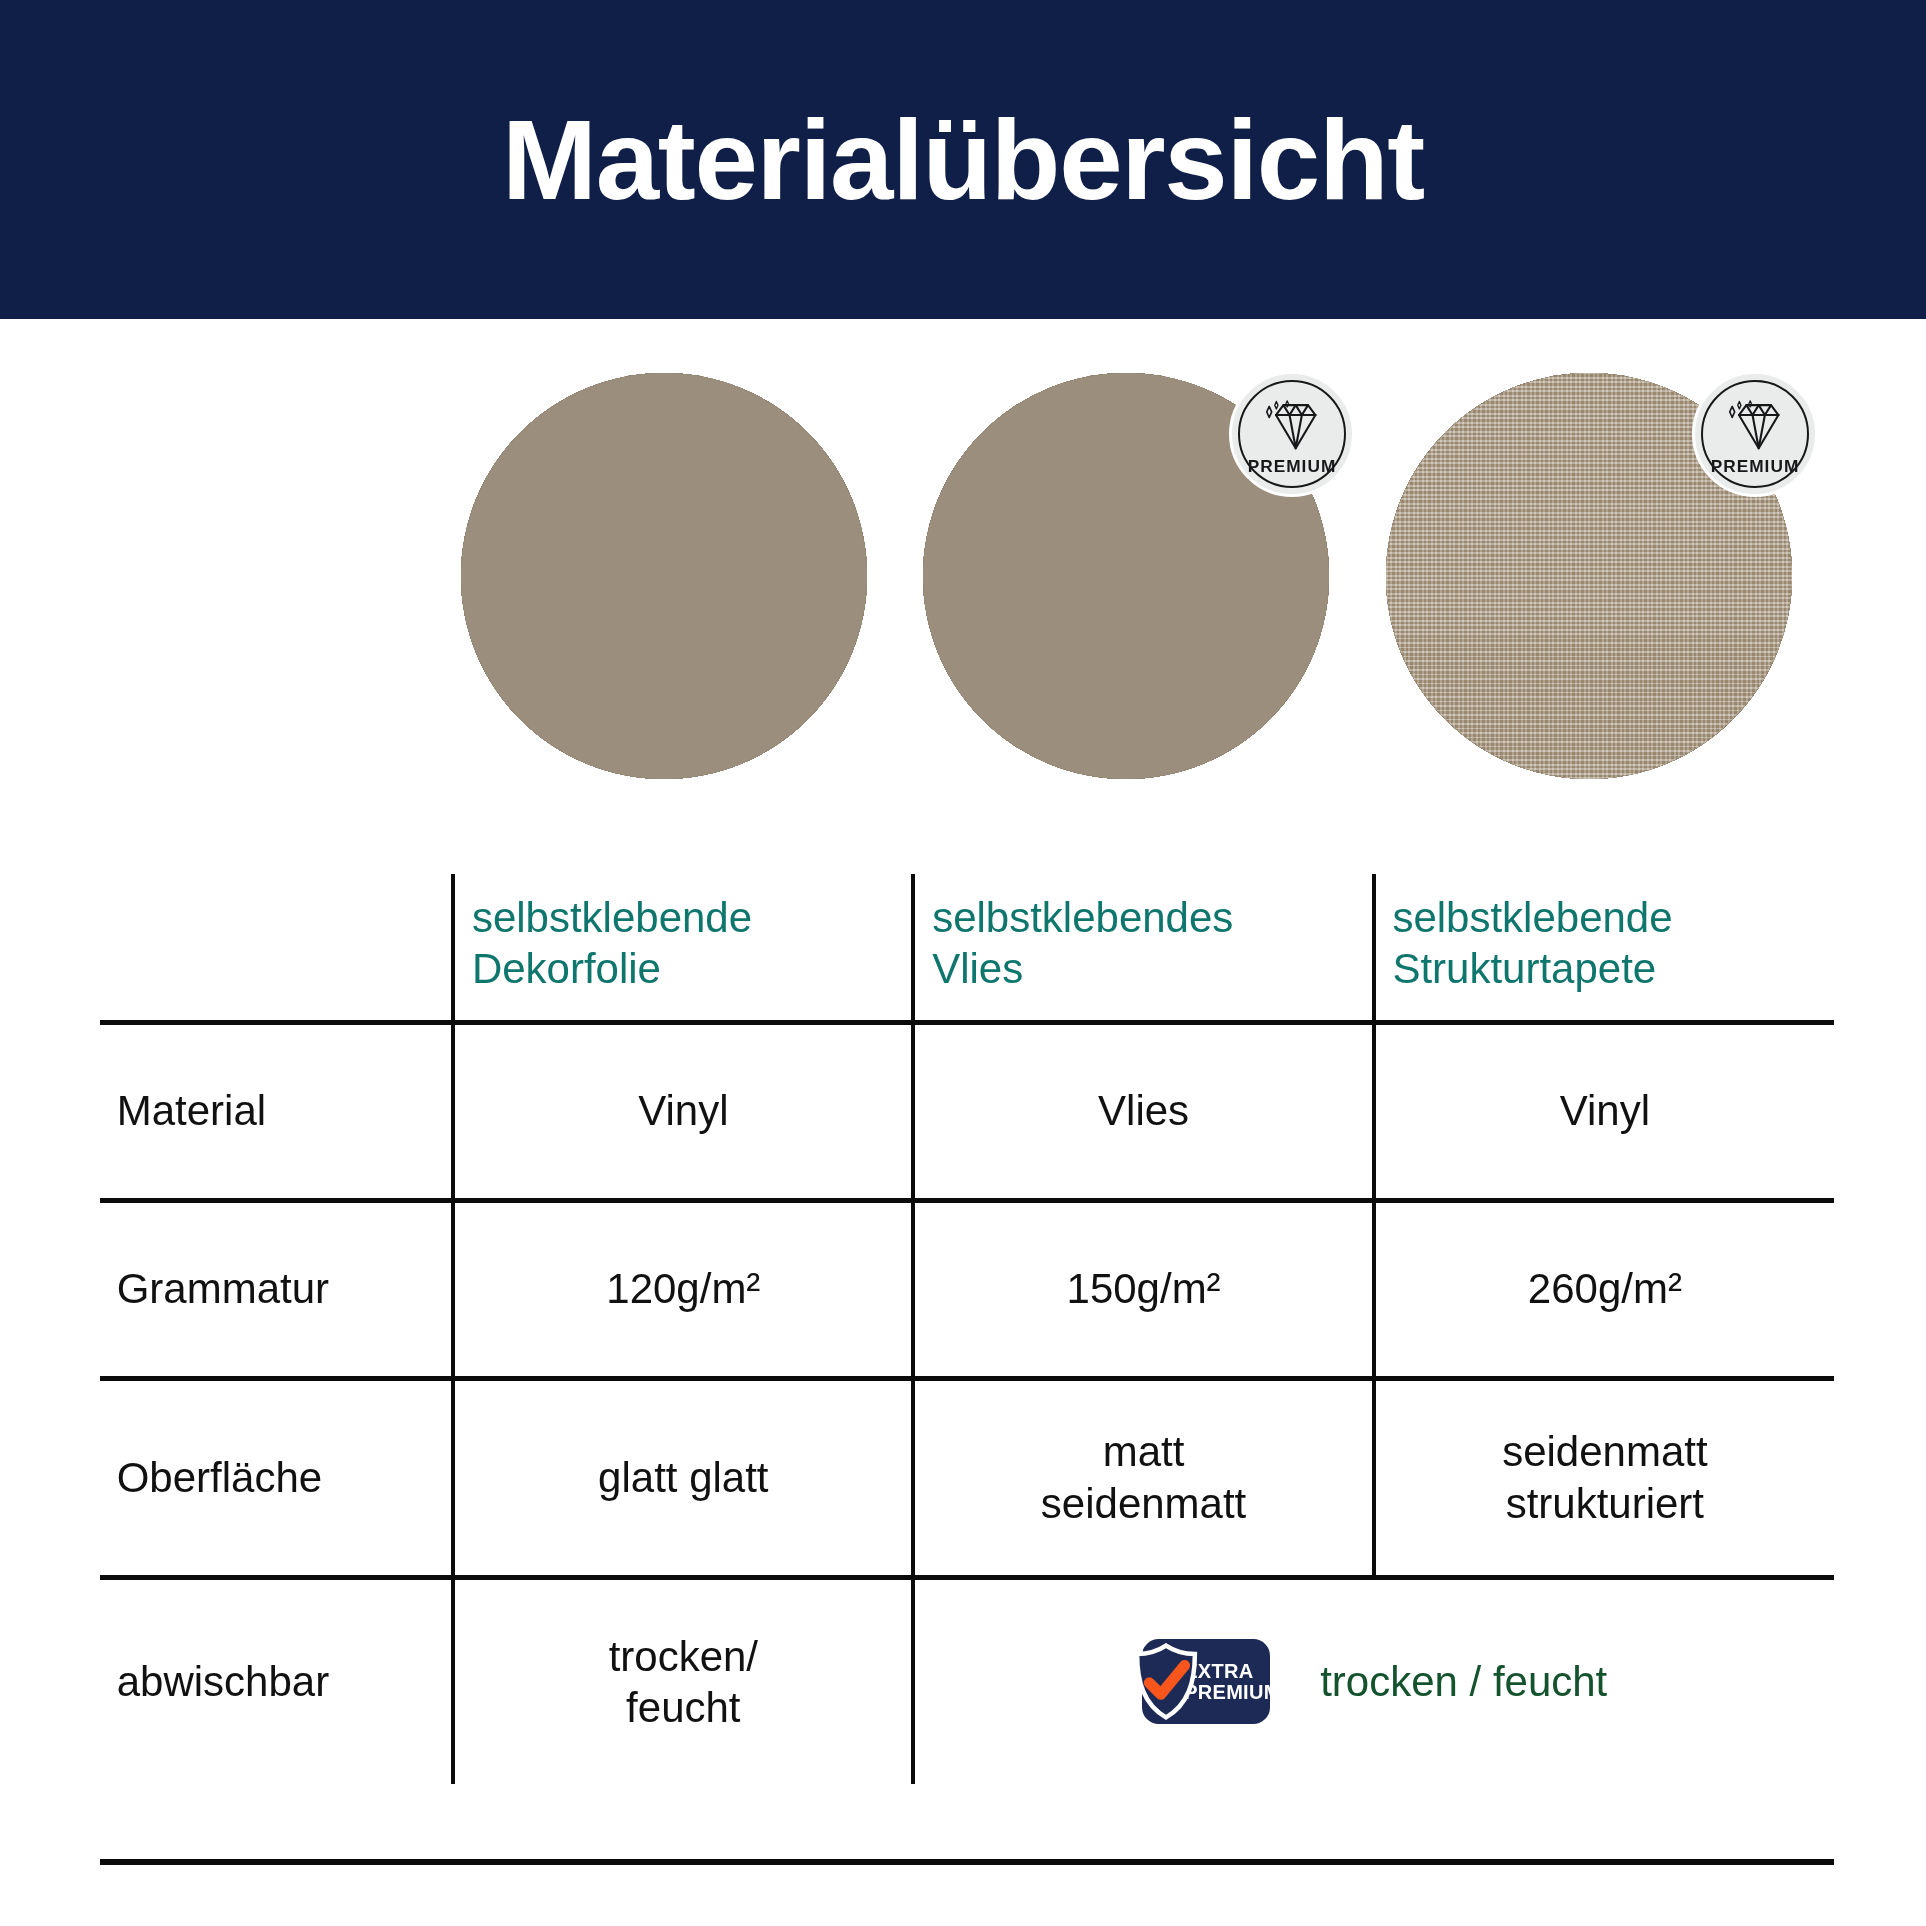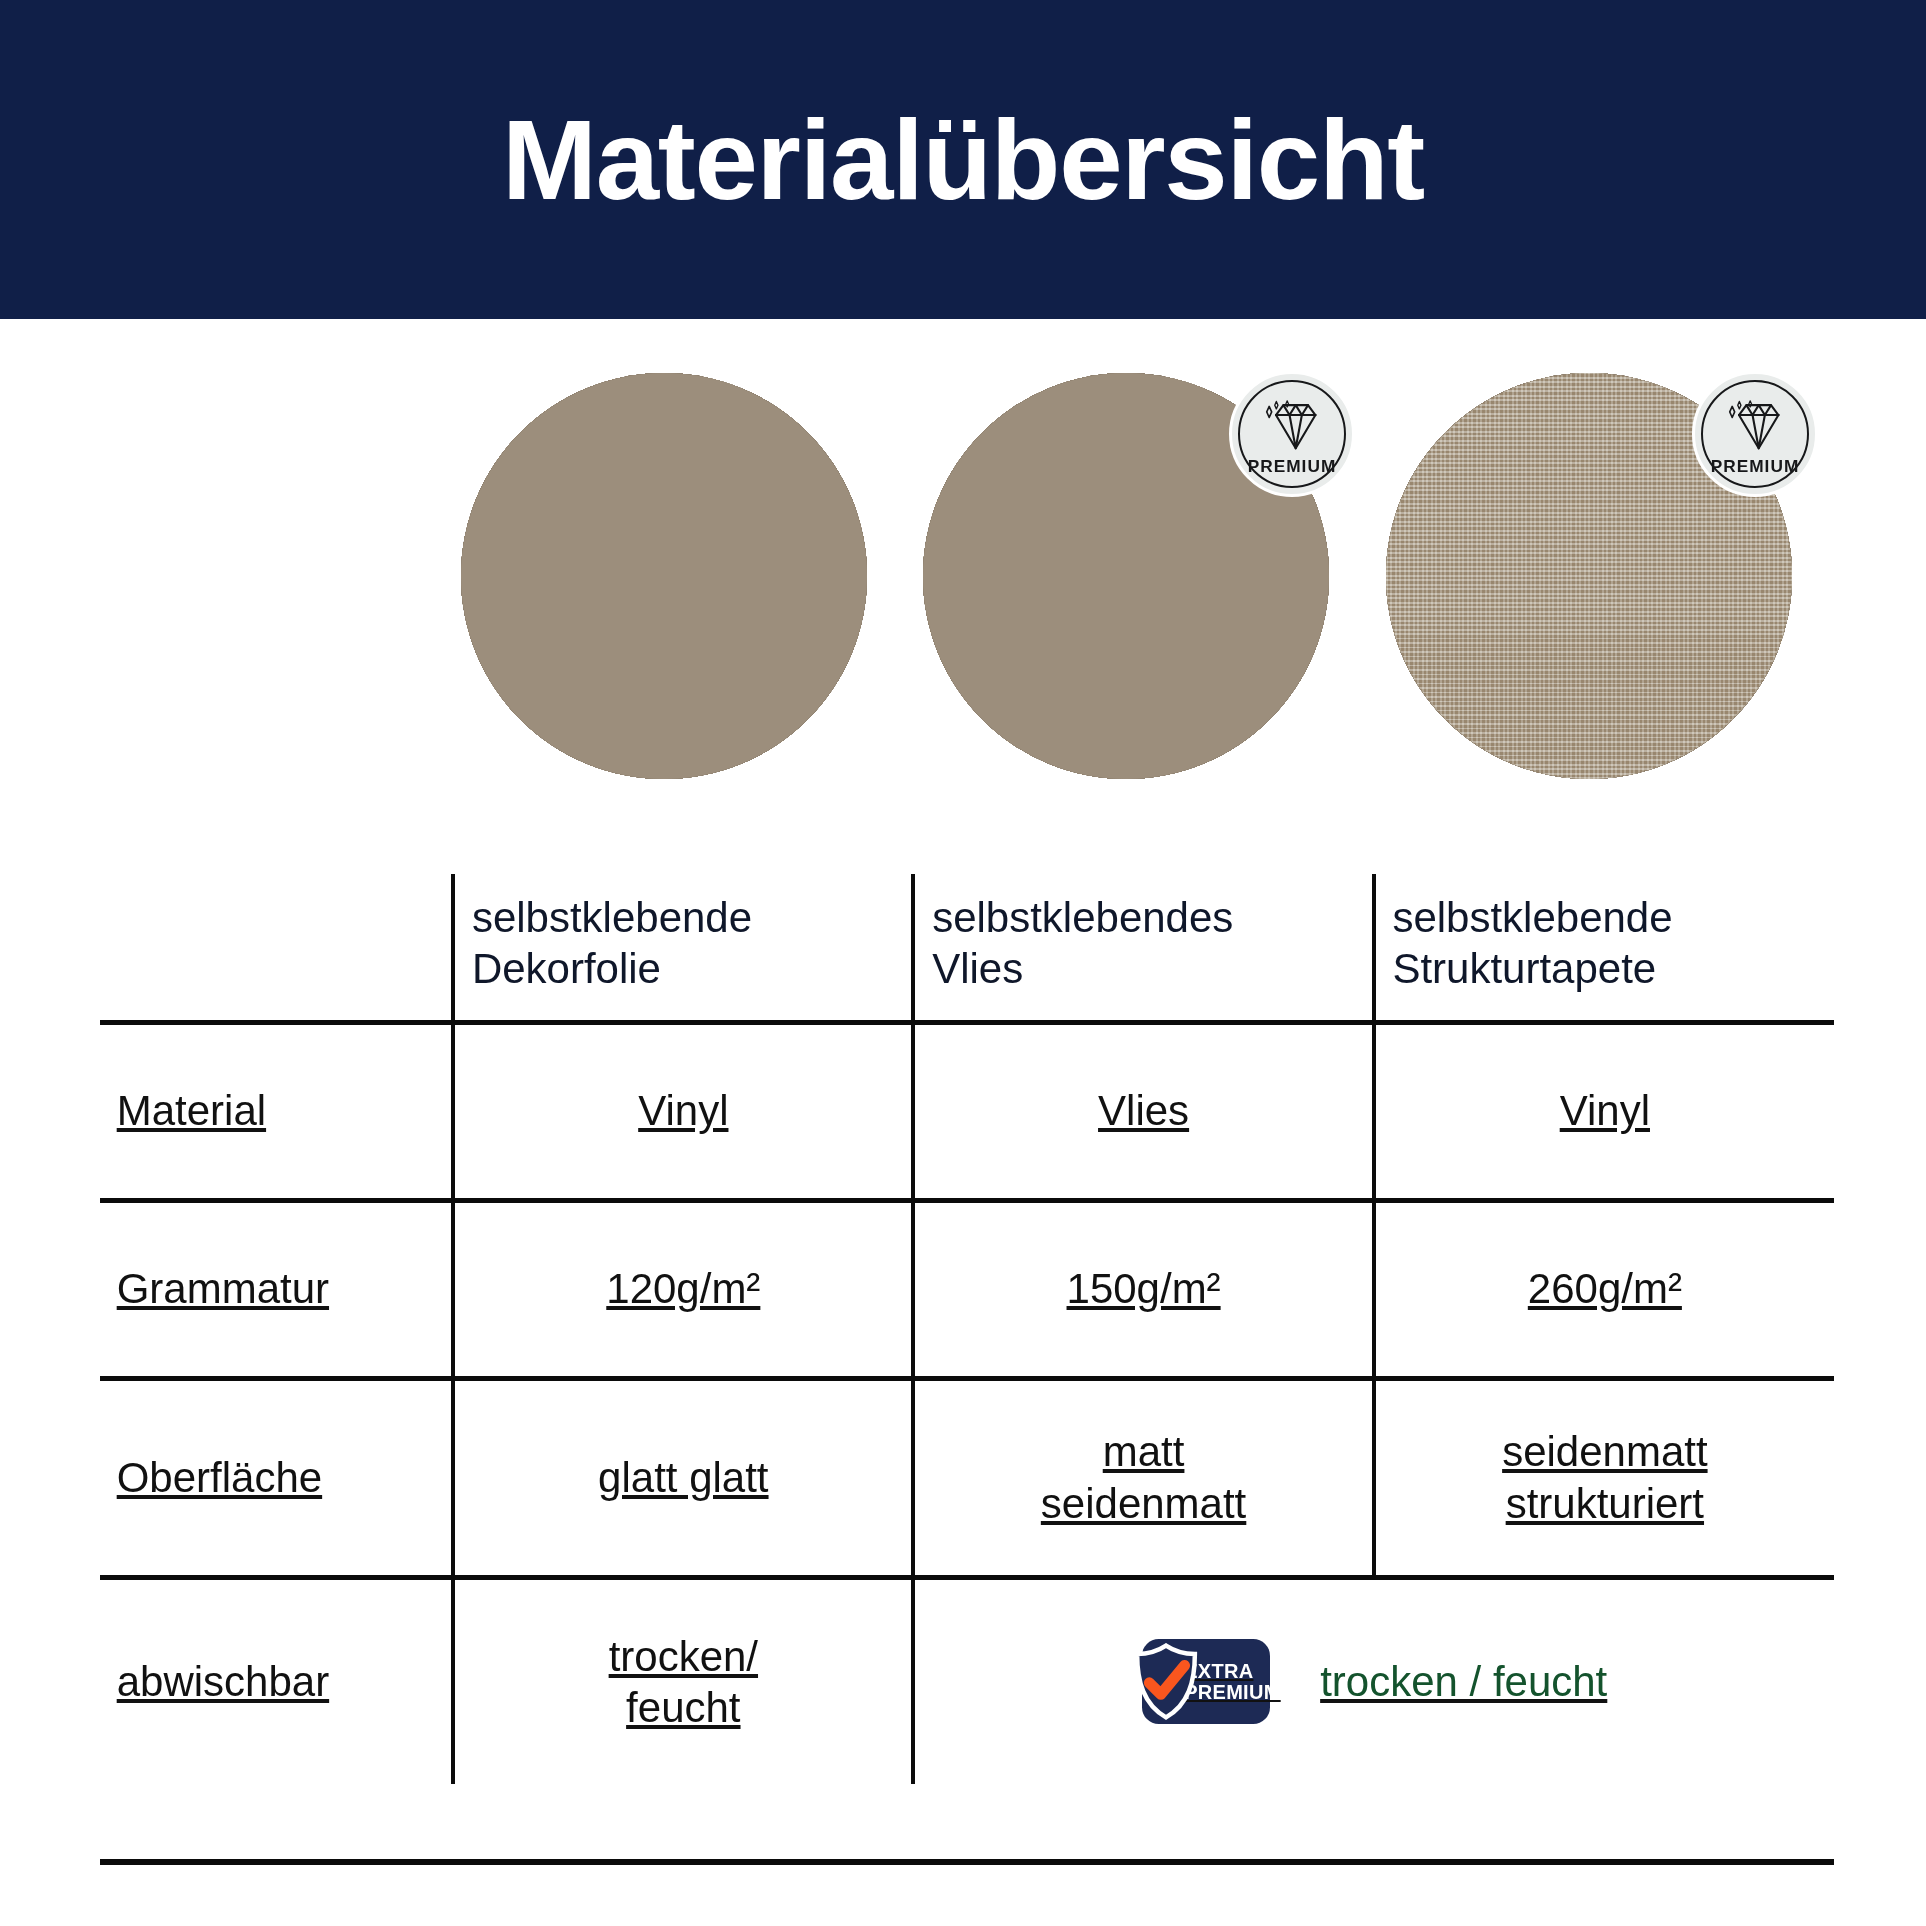--- a/index.html
+++ b/index.html
@@ -109,29 +109,29 @@
   .c3 .premium-badge { left:306px; top:-2.6px; }
 
   
   .table { position:absolute; left:100px; top:874px; width:1734px; }
   table { width:1734px; border-collapse:collapse; table-layout:fixed; }
   col.c-label { width:353px; }
   col.c-col   { width:460px; }
 
   td, th { vertical-align:middle; padding:0; }
   .hrow th {
-    font-weight:normal; font-size:42px; color:#0f172a; text-align:left;
+    font-weight:normal; font-size:42px; color:#0f766e; text-align:left;
     padding:11.6px 16.7px 19px 16.7px; line-height:1.22; height:148px;
   }
   .hrow .lbl { border:none; }
   .hrow th.cell { border-left:4.5px solid #0b0b0b; }
 
   .brow td {
     font-size:42px; color:#111; text-align:center; line-height:1.22;
-    border-top:5.8px solid #0b0b0b; height:178px; padding:6.4px 11.6px;text-decoration:underline;
+    border-top:5.8px solid #0b0b0b; height:178px; padding:6.4px 11.6px;
   }
   .brow td.lbl { text-align:left; padding-left:16.7px; }
   .brow td.cell { border-left:4.5px solid #0b0b0b; }
   .brow.tall td { height:199px; }
   .brow.last td { height:207px; }
   .table-bottom {
     position:absolute; left:100px; width:1734px; height:5.8px; background:#0b0b0b;
   }
 
   

